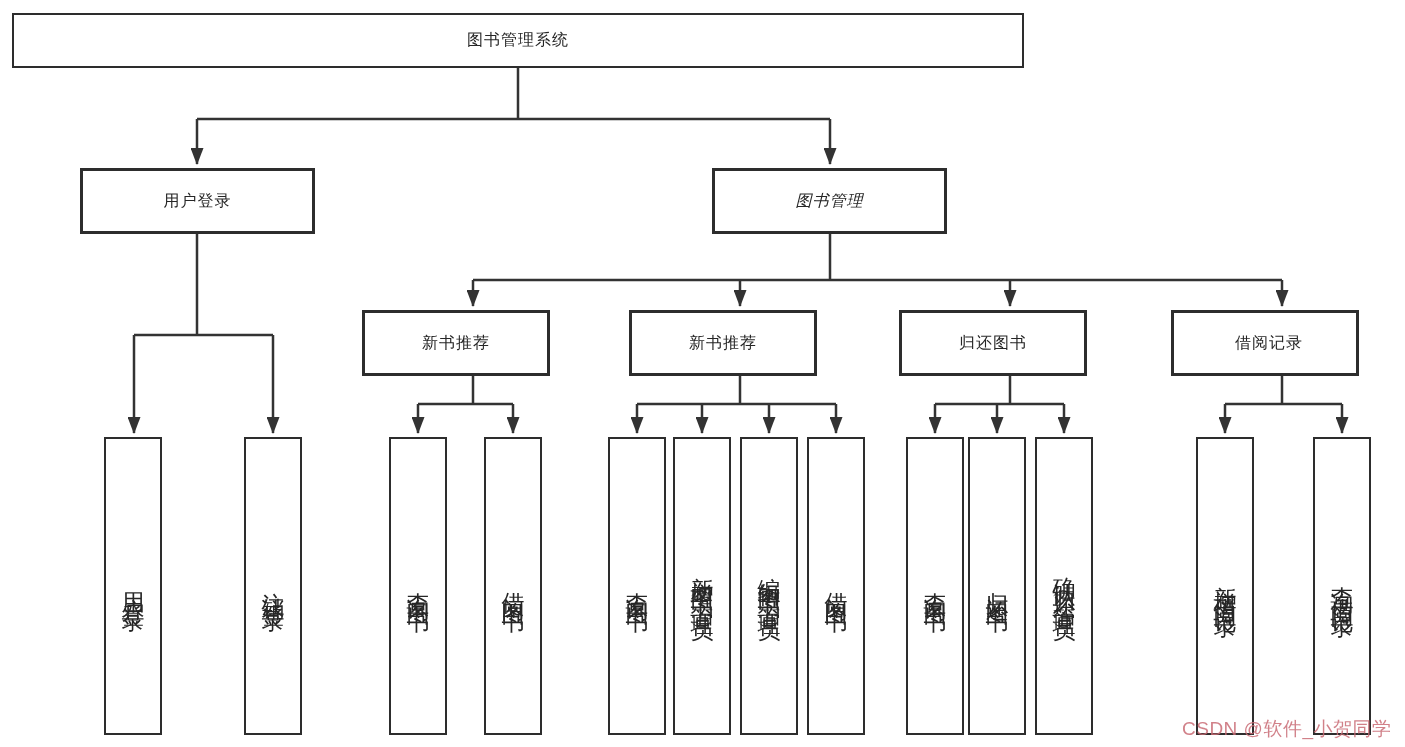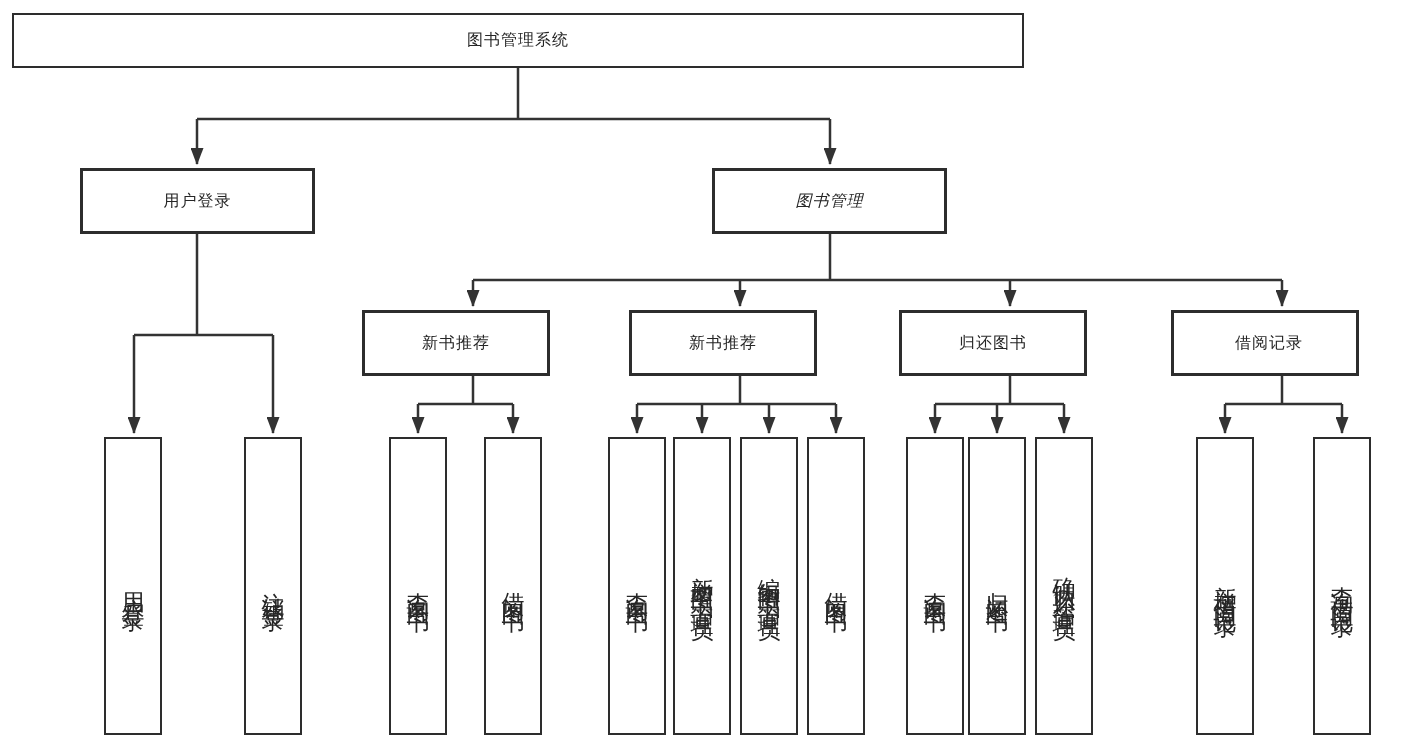--- a/index.html
+++ b/index.html
@@ -149,14 +149,15 @@
   <div class="leaf lf-7">编辑图书（管理员）</div>
   <div class="leaf lf-8">借阅图书</div>
 
   <div class="leaf lf-9">查询图书</div>
   <div class="leaf lf-10">归还图书</div>
   <div class="leaf lf-11">确认归还（管理员）</div>
 
   <div class="leaf lf-12">新增借阅记录</div>
   <div class="leaf lf-13">查询借阅记录</div>
 
+  <div class="watermark">CSDN @软件_小贺同学</div>
 
 </div>
 
 </body></html>

